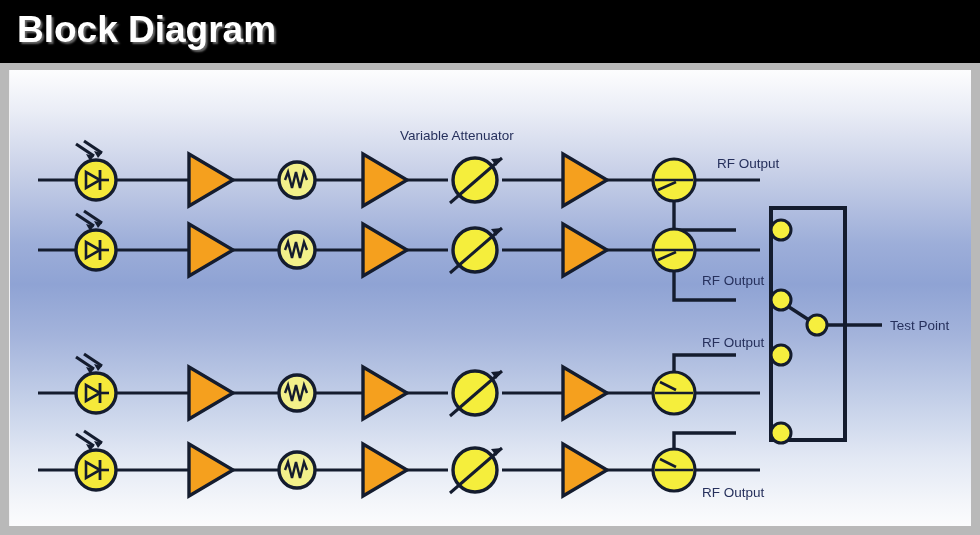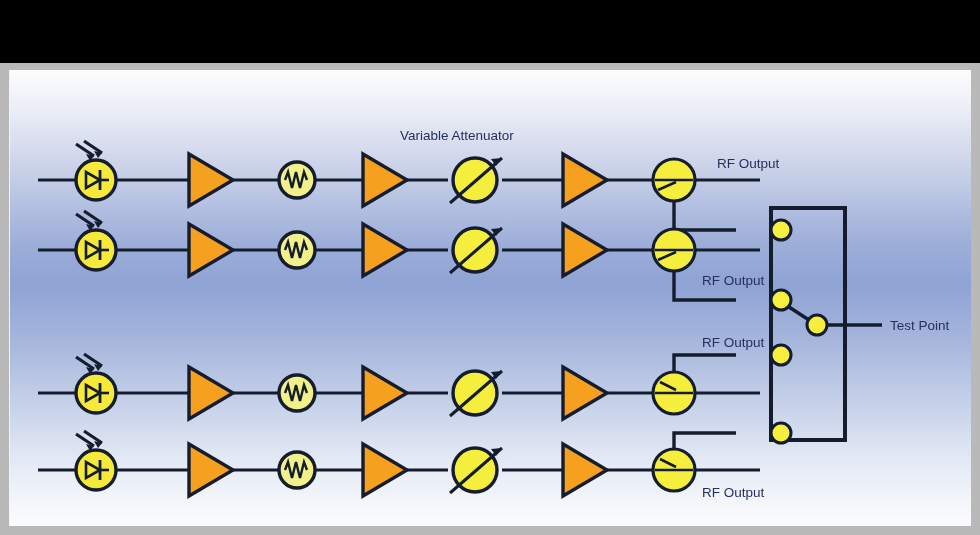--- a/index.html
+++ b/index.html
@@ -77,20 +77,23 @@
     font-size: 13.5px;
     fill: #26305c;
   }
   .lbl-attn { font-size: 13.5px; }
 </style>
 </head>
 <body>
 
 <div id="page">
 
+  <div id="title-bar">
+    <div id="title-text">Block Diagram</div>
+  </div>
 
   <div id="panel-outer">
     <div id="panel-inner">
 
       <svg id="diagram-svg" width="962" height="456" viewBox="0 0 962 456">
         <defs>
           
         </defs>
 
         <g>

